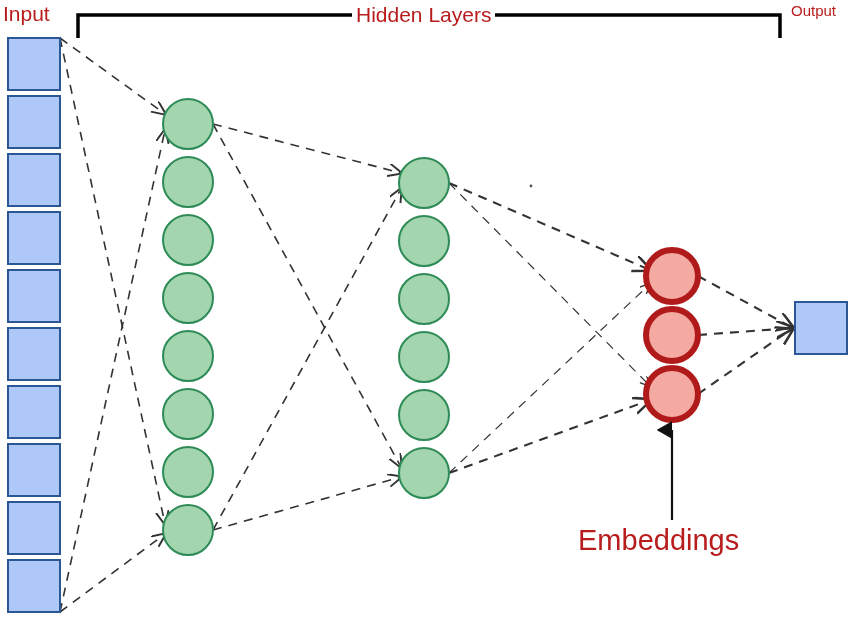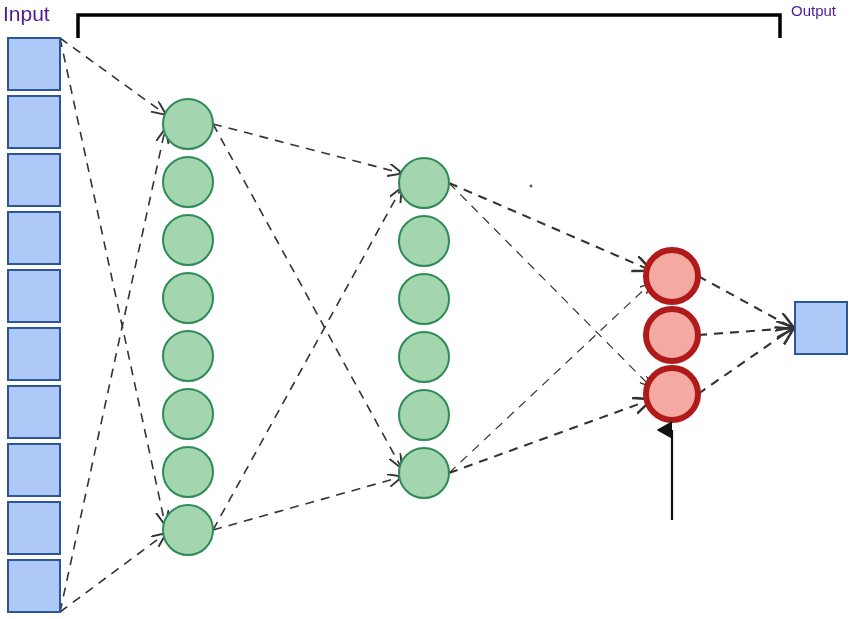--- a/index.html
+++ b/index.html
@@ -19,21 +19,21 @@
   }
   #net-svg {
     position: absolute;
     left: 0;
     top: 0;
     width: 865px;
     height: 619px;
   }
   .lbl {
     position: absolute;
-    color: #4c1d95;
+    color: #b91c1c;
     white-space: nowrap;
     font-family: "Liberation Sans", sans-serif;
     text-align: right;
   }
   #label-input {
     left: 3px;
     top: 2px;
     font-size: 21px;
   }
   #label-hidden {
@@ -119,15 +119,17 @@
         <circle cx="672" cy="335" r="26" fill="#f4a9a3" stroke="#b01a1a" stroke-width="6"></circle>
         <circle cx="672" cy="394" r="26" fill="#f4a9a3" stroke="#b01a1a" stroke-width="6"></circle>
         <rect x="795" y="302" width="52" height="52" fill="#aec9f8" stroke="#2b5797" stroke-width="2"></rect>
       </g>
     <g id="embed-arrow-group">
         <line x1="672" y1="520" x2="672" y2="430" stroke="#111111" stroke-width="2.2" marker-end="url(#arrowSolid)"></line>
       </g>
   </svg>
 
   <div class="lbl" id="label-input">Input</div>
+  <div class="lbl" id="label-hidden">Hidden Layers</div>
   <div class="lbl" id="label-output">Output</div>
+  <div class="lbl" id="label-embeddings">Embeddings</div>
 
 </div>
 
 </body></html>

